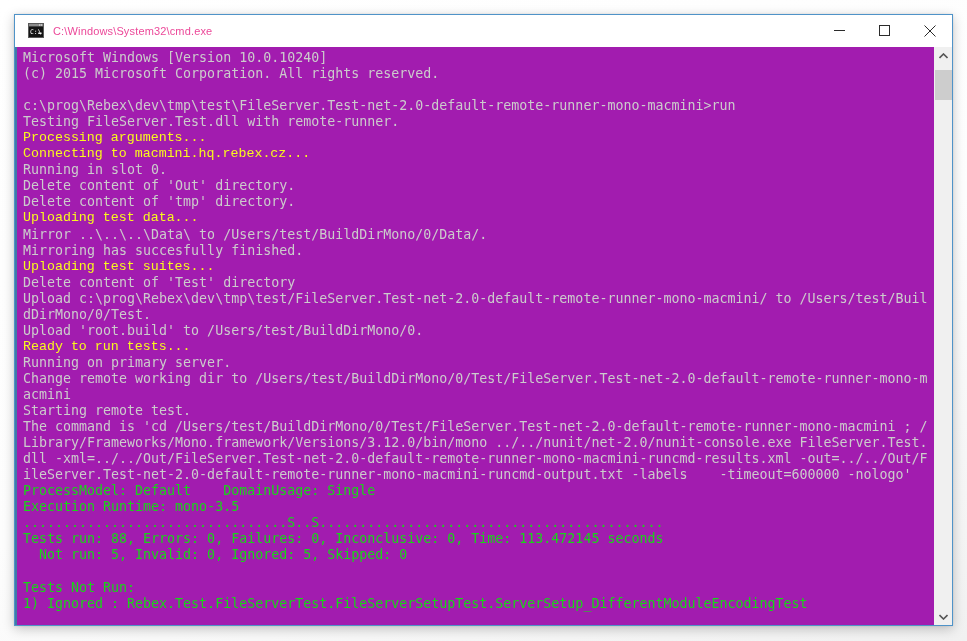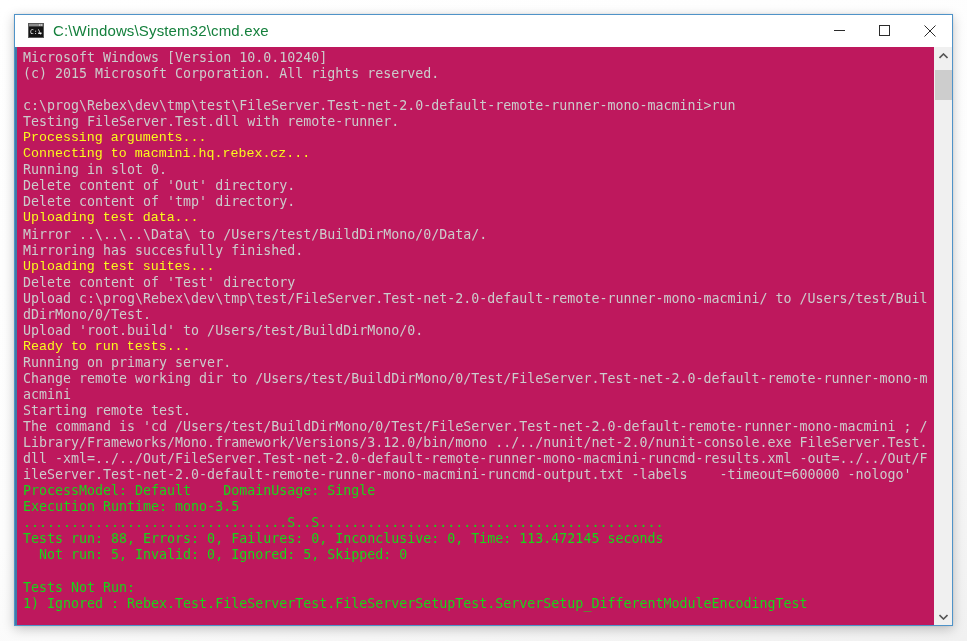--- a/index.html
+++ b/index.html
@@ -49,22 +49,22 @@
   #app-icon {
     width: 16px;
     height: 15px;
     margin-left: 13px;
     margin-right: 9px;
     flex: 0 0 auto;
   }
 
   #title-text {
     font-family: "Liberation Sans", sans-serif;
-    font-size: 15px;
-    color: #15803d;
+    font-size: 11px;
+    color: #ec4899;
     letter-spacing: 0.15px;
     white-space: nowrap;
     flex: 1 1 auto;
     overflow: hidden;
   }
 
   .winbtn {
     width: 45px;
     height: 31px;
     display: flex;
@@ -81,21 +81,21 @@
   #console-area {
     flex: 1 1 auto;
     display: flex;
     background: #0c0c0c;
     overflow: hidden;
     position: relative;
   }
 
   #console-text {
     flex: 1 1 auto;
-    background: #be185d;
+    background: #a21caf;
     color: #cccccc;
     font-family: "DejaVu Sans Mono", "Liberation Mono", monospace;
     font-size: 13.3px;
     line-height: 16.05px;
     padding: 3px 8px 0 6px;
     margin: 0;
     white-space: pre;
     overflow: hidden;
     letter-spacing: 0px;
     border-left: 2px solid #3e7ca8;

